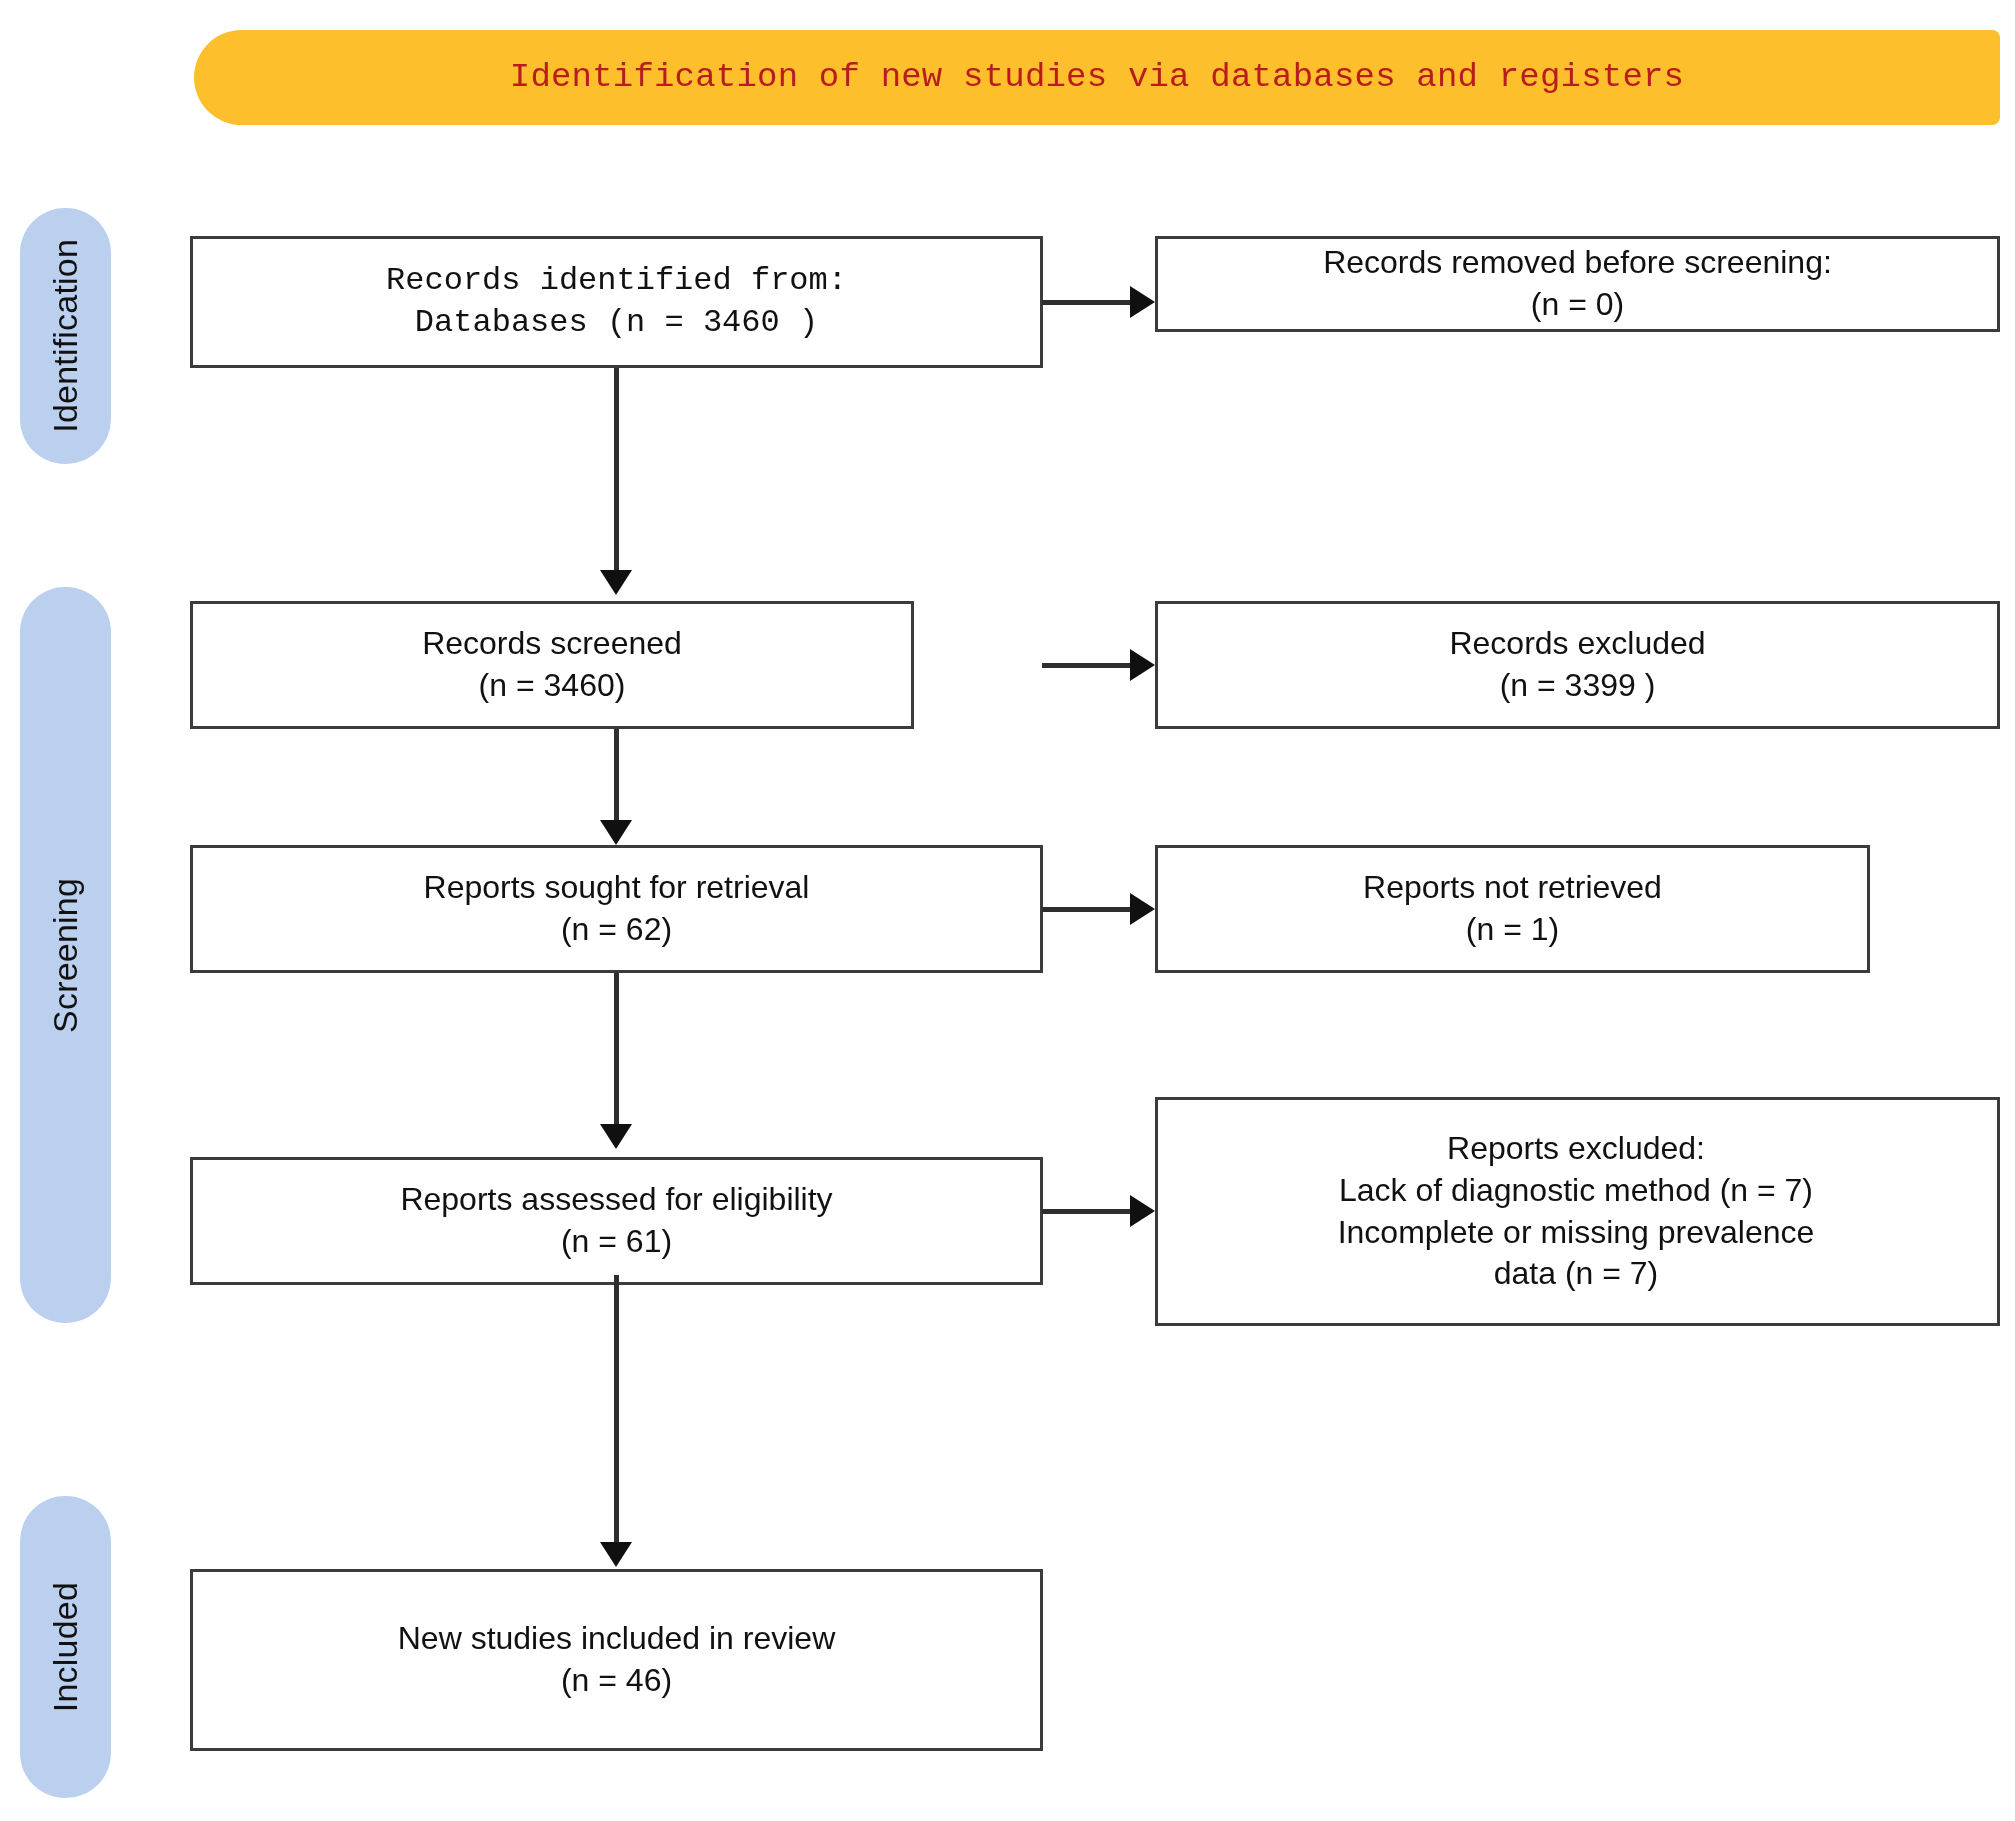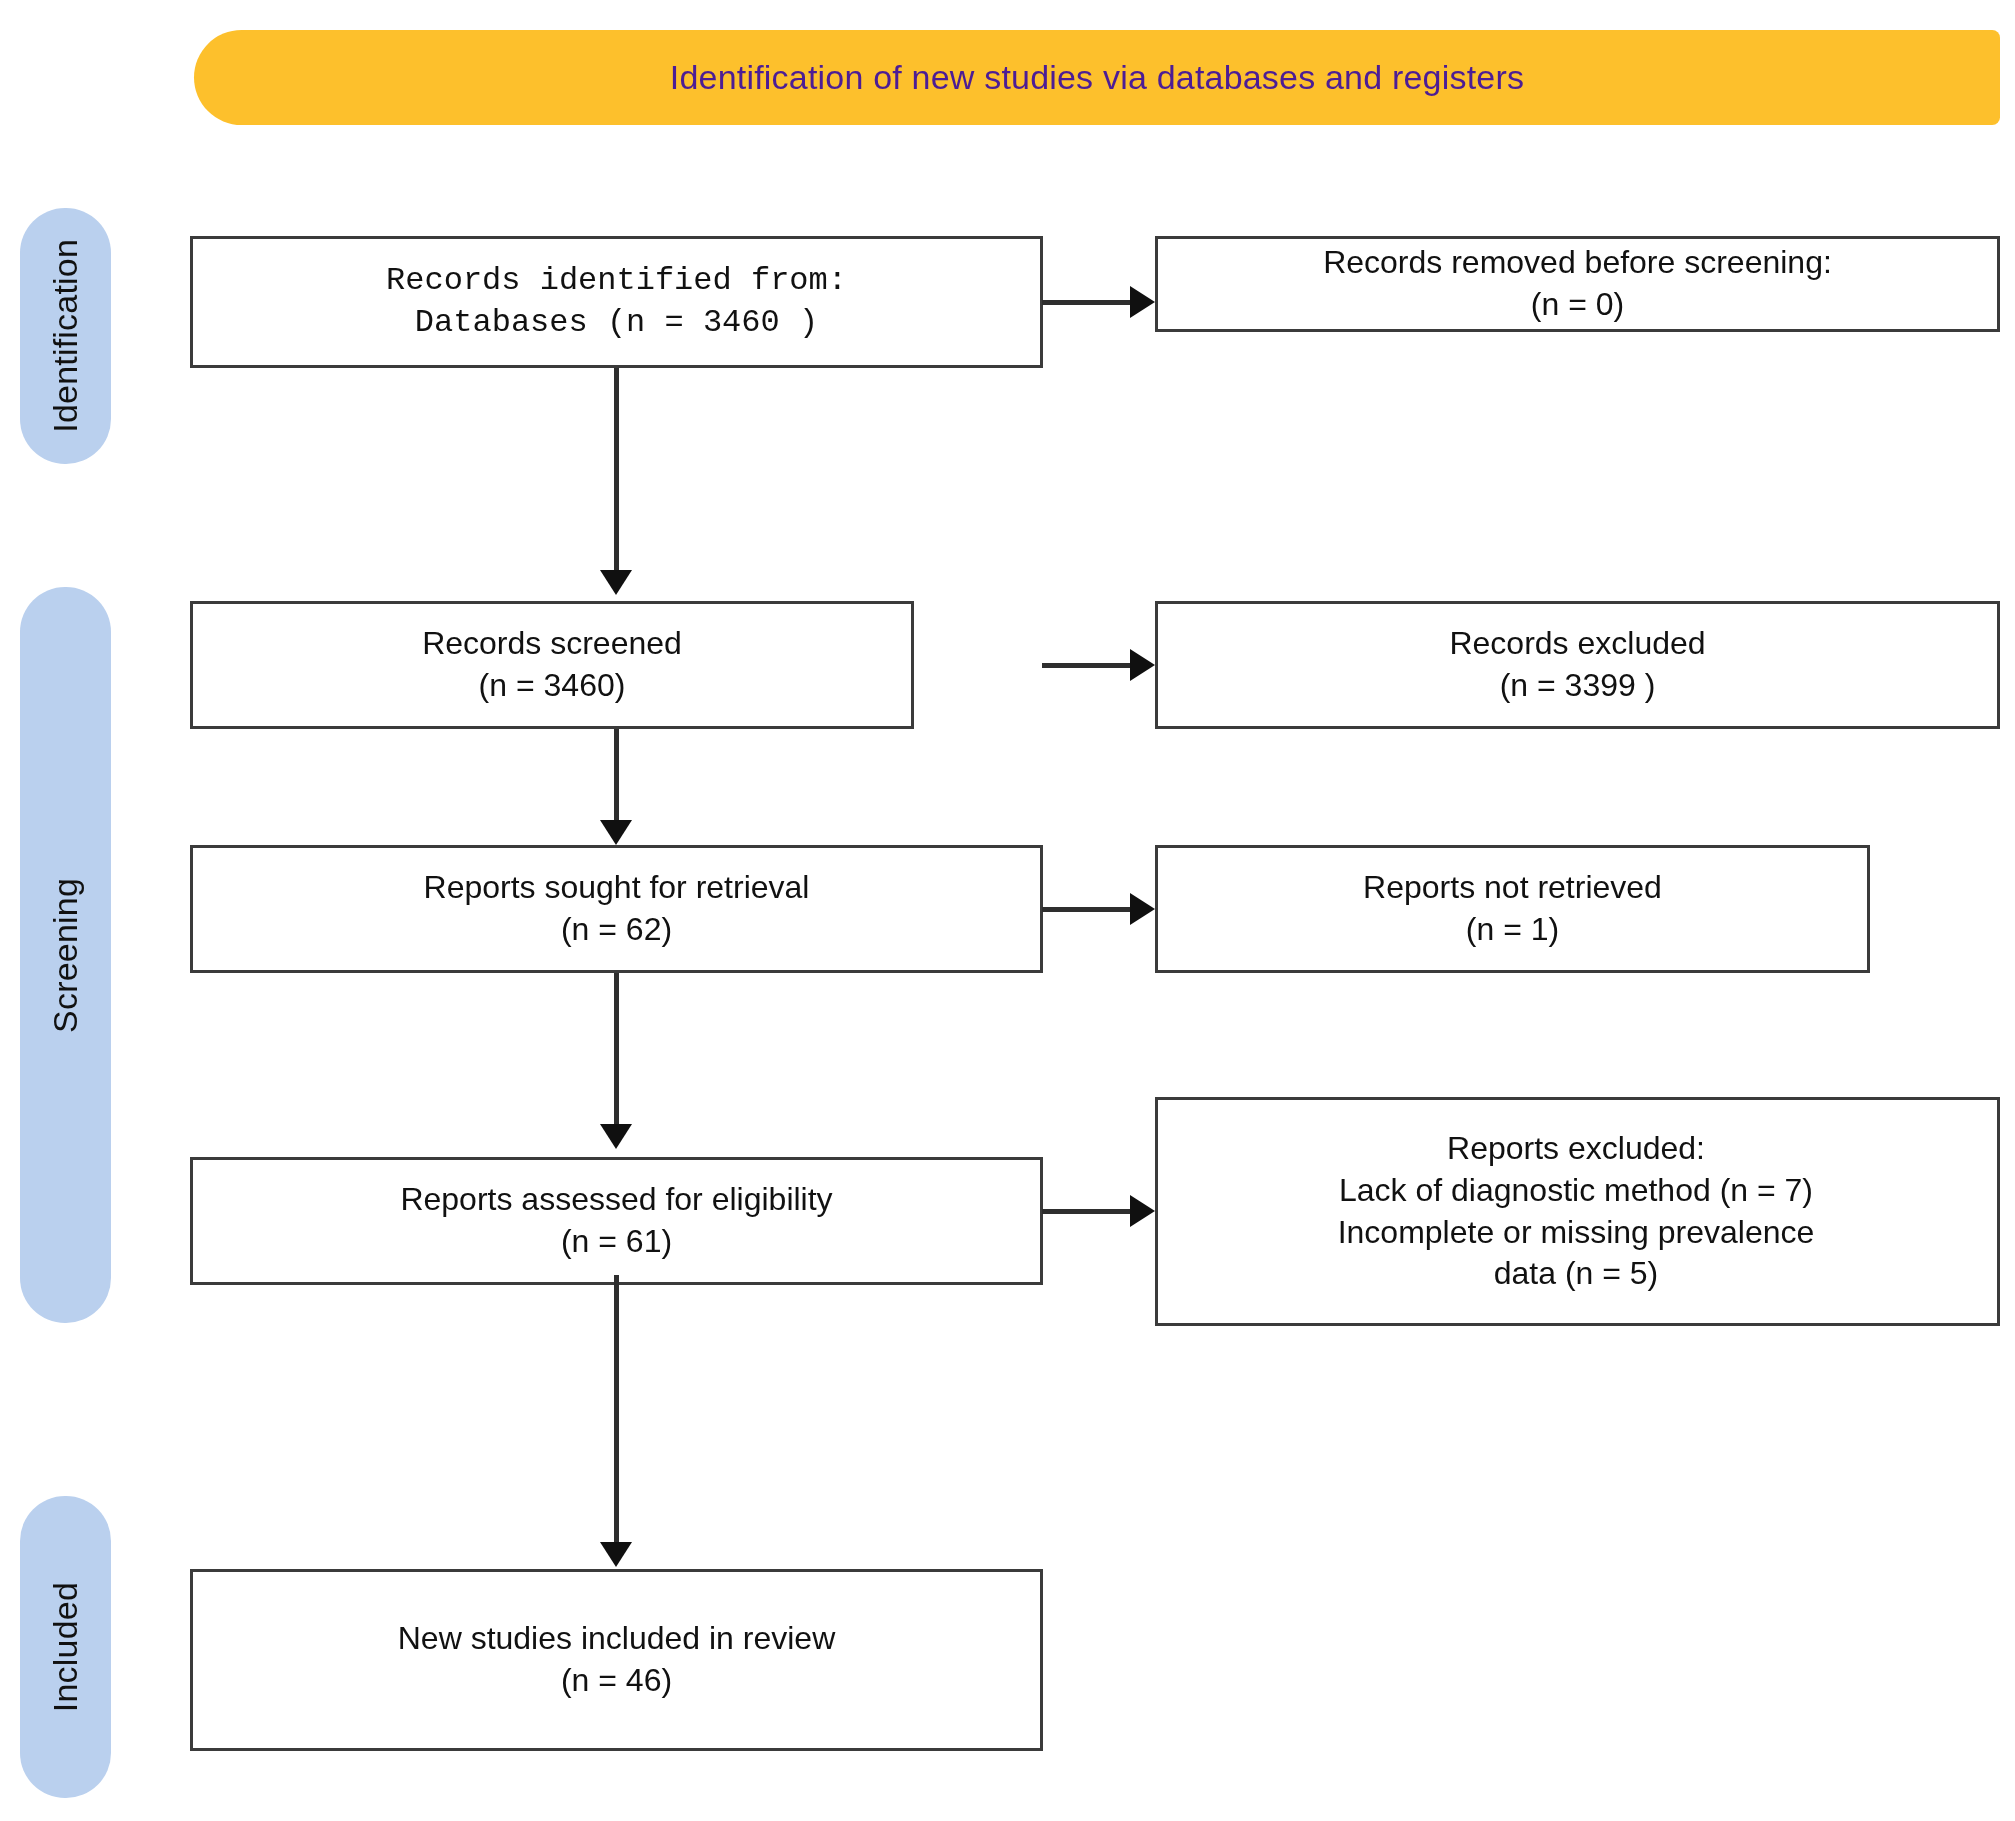--- a/index.html
+++ b/index.html
@@ -26,23 +26,24 @@
     width: 1806px;
     height: 95px;
     background: #FDC02C;
     border-radius: 48px 7.8px 7.8px 48px;
     display: flex;
     align-items: center;
     justify-content: center;
   }
   .banner-text {
     font-size: 34px;
-    color: #4c1d95;
+    color: #b91c1c;
     letter-spacing: 0.2px;
     white-space: nowrap;
+    font-family: Liberation Mono, monospace;
   }
 
   
   .pill {
     position: absolute;
     background: #BAD0EE;
     border-radius: 45px;
     display: flex;
     align-items: center;
     justify-content: center;
@@ -175,21 +176,21 @@
 
   <div class="fbox" style="left:190px; top:1147px; width:853px; height:128px;margin-top:10px;">
     <div class="line">Reports assessed for eligibility</div>
     <div class="line">(n = 61)</div>
   </div>
 
   <div class="fbox" style="left:1155px; top:1097px; width:845px; height:229px;padding-left:8px;">
     <div class="line">Reports excluded:</div>
     <div class="line">Lack of diagnostic method (n = 7)</div>
     <div class="line">Incomplete or missing prevalence</div>
-    <div class="line">data (n = 5)</div>
+    <div class="line">data (n = 7)</div>
   </div>
 
   <div class="hline" style="left:1042px; top:1209px; width:89px;"></div>
   <div class="arrow-right" style="left:1130px; top:1195px;"></div>
 
   <div class="vline" style="left:614px; top:1275px; height:275px;"></div>
   <div class="arrow-down" style="left:600px; top:1542px;"></div>
 
   <div class="fbox" style="left:190px; top:1569px; width:853px; height:182px;">
     <div class="line">New studies included in review</div>

